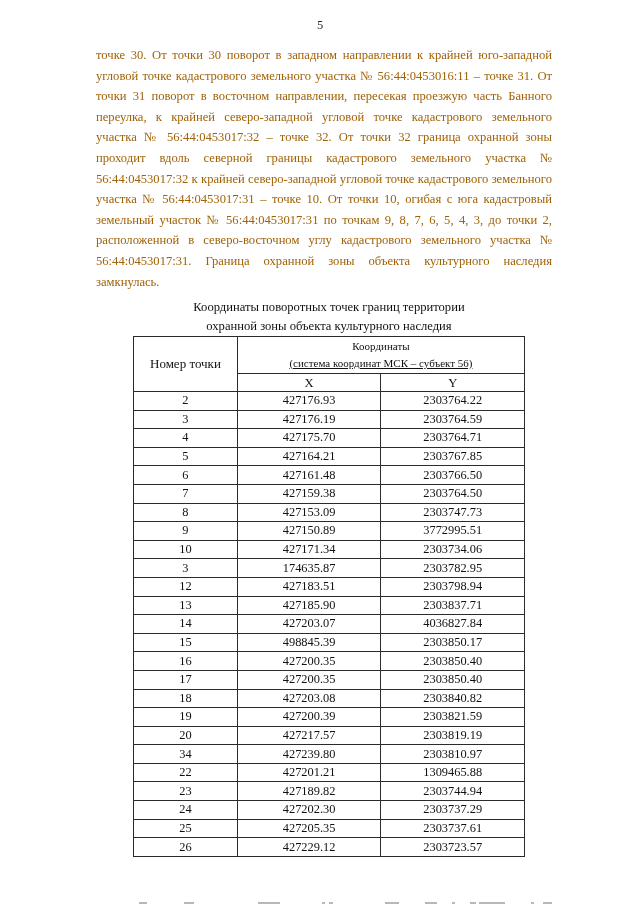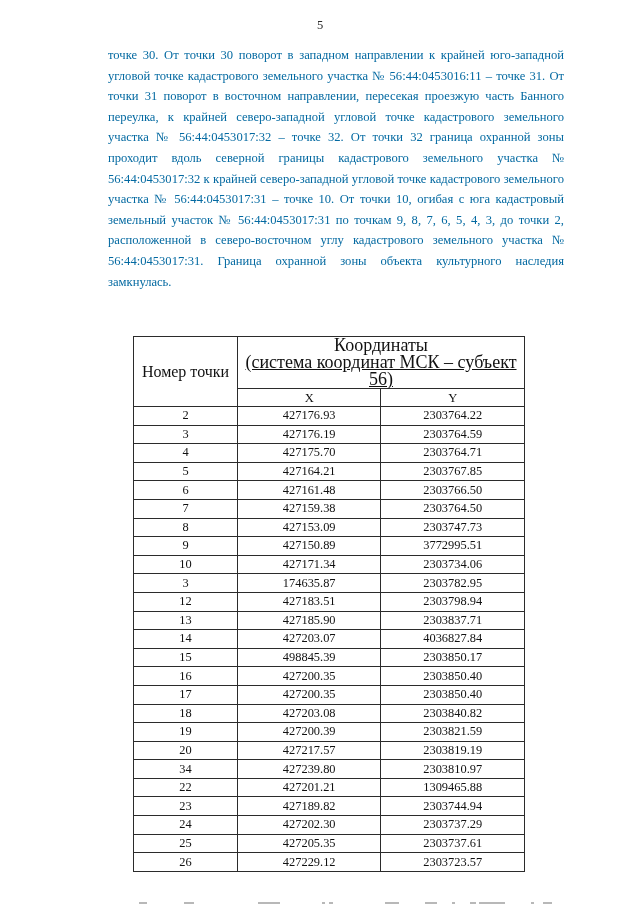--- a/index.html
+++ b/index.html
@@ -33,27 +33,27 @@
     text-align: center;
     font-size: 12.5px;
     line-height: 14px;
     color: #2a2a2a;
   }
 
   
   .body-text {
     position: absolute;
     top: 45px;
-    left: 108px;
+    left: 96px;
     width: 456px;
     font-size: 12.6px;
     line-height: 20.6px;
     text-align: justify;
     text-justify: inter-word;
-    color: #0369a1;
+    color: #a16207;
     font-family: Liberation Serif, serif;
   }
   .body-text p {
     margin: 0;
     text-indent: 0;
   }
 
   
   .table-caption {
     position: absolute;
@@ -86,27 +86,27 @@
   table.coord-table td {
     border: 1px solid #2b2b2b;
     text-align: center;
     vertical-align: middle;
     font-weight: normal;
     padding: 0;
   }
   th.hdr-point {
     width: 104px;
     height: 52px;
-    font-size: 16px;
+    font-size: 13px;
     line-height: 16px;
     font-family: Liberation Serif, serif;
   }
   th.hdr-coords {
     height: 36px;
-    font-size: 18px;
+    font-size: 11px;
     line-height: 17px;
     padding: 1px 2px 2px 2px;
   }
   th.hdr-coords .c1 { display: block; }
   th.hdr-coords .c2 { display: block; text-decoration: underline; }
   th.hdr-x, th.hdr-y {
     width: 144px;
     height: 17px;
     font-size: 12.6px;
     line-height: 16px;
@@ -143,20 +143,24 @@
 <body>
 
 <div class="page">
 
   <div class="page-number">5</div>
 
   <div class="body-text">
     <p>точке 30. От точки 30 поворот в западном направлении к крайней юго-западной угловой точке кадастрового земельного участка № 56:44:0453016:11 – точке 31. От точки 31 поворот в восточном направлении, пересекая проезжую часть Банного переулка, к крайней северо-западной угловой точке кадастрового земельного участка № 56:44:0453017:32 – точке 32. От точки 32 граница охранной зоны проходит вдоль северной границы кадастрового земельного участка № 56:44:0453017:32 к крайней северо-западной угловой точке кадастрового земельного участка № 56:44:0453017:31 – точке 10. От точки 10, огибая с юга кадастровый земельный участок № 56:44:0453017:31 по точкам 9, 8, 7, 6, 5, 4, 3, до точки 2, расположенной  в северо-восточном углу кадастрового земельного участка № 56:44:0453017:31. Граница охранной зоны объекта культурного наследия замкнулась.</p>
   </div>
 
+  <div class="table-caption">
+    <span class="cap-line">Координаты поворотных точек границ территории</span>
+    <span class="cap-line">охранной зоны объекта культурного наследия</span>
+  </div>
 
   <div class="coord-table-wrap">
     <table class="coord-table">
       <thead>
         <tr>
           <th class="hdr-point" rowspan="2">Номер точки</th>
           <th class="hdr-coords" colspan="2">
             <span class="c1">Координаты</span>
             <span class="c2">(система координат МСК – субъект 56)</span>
           </th>

